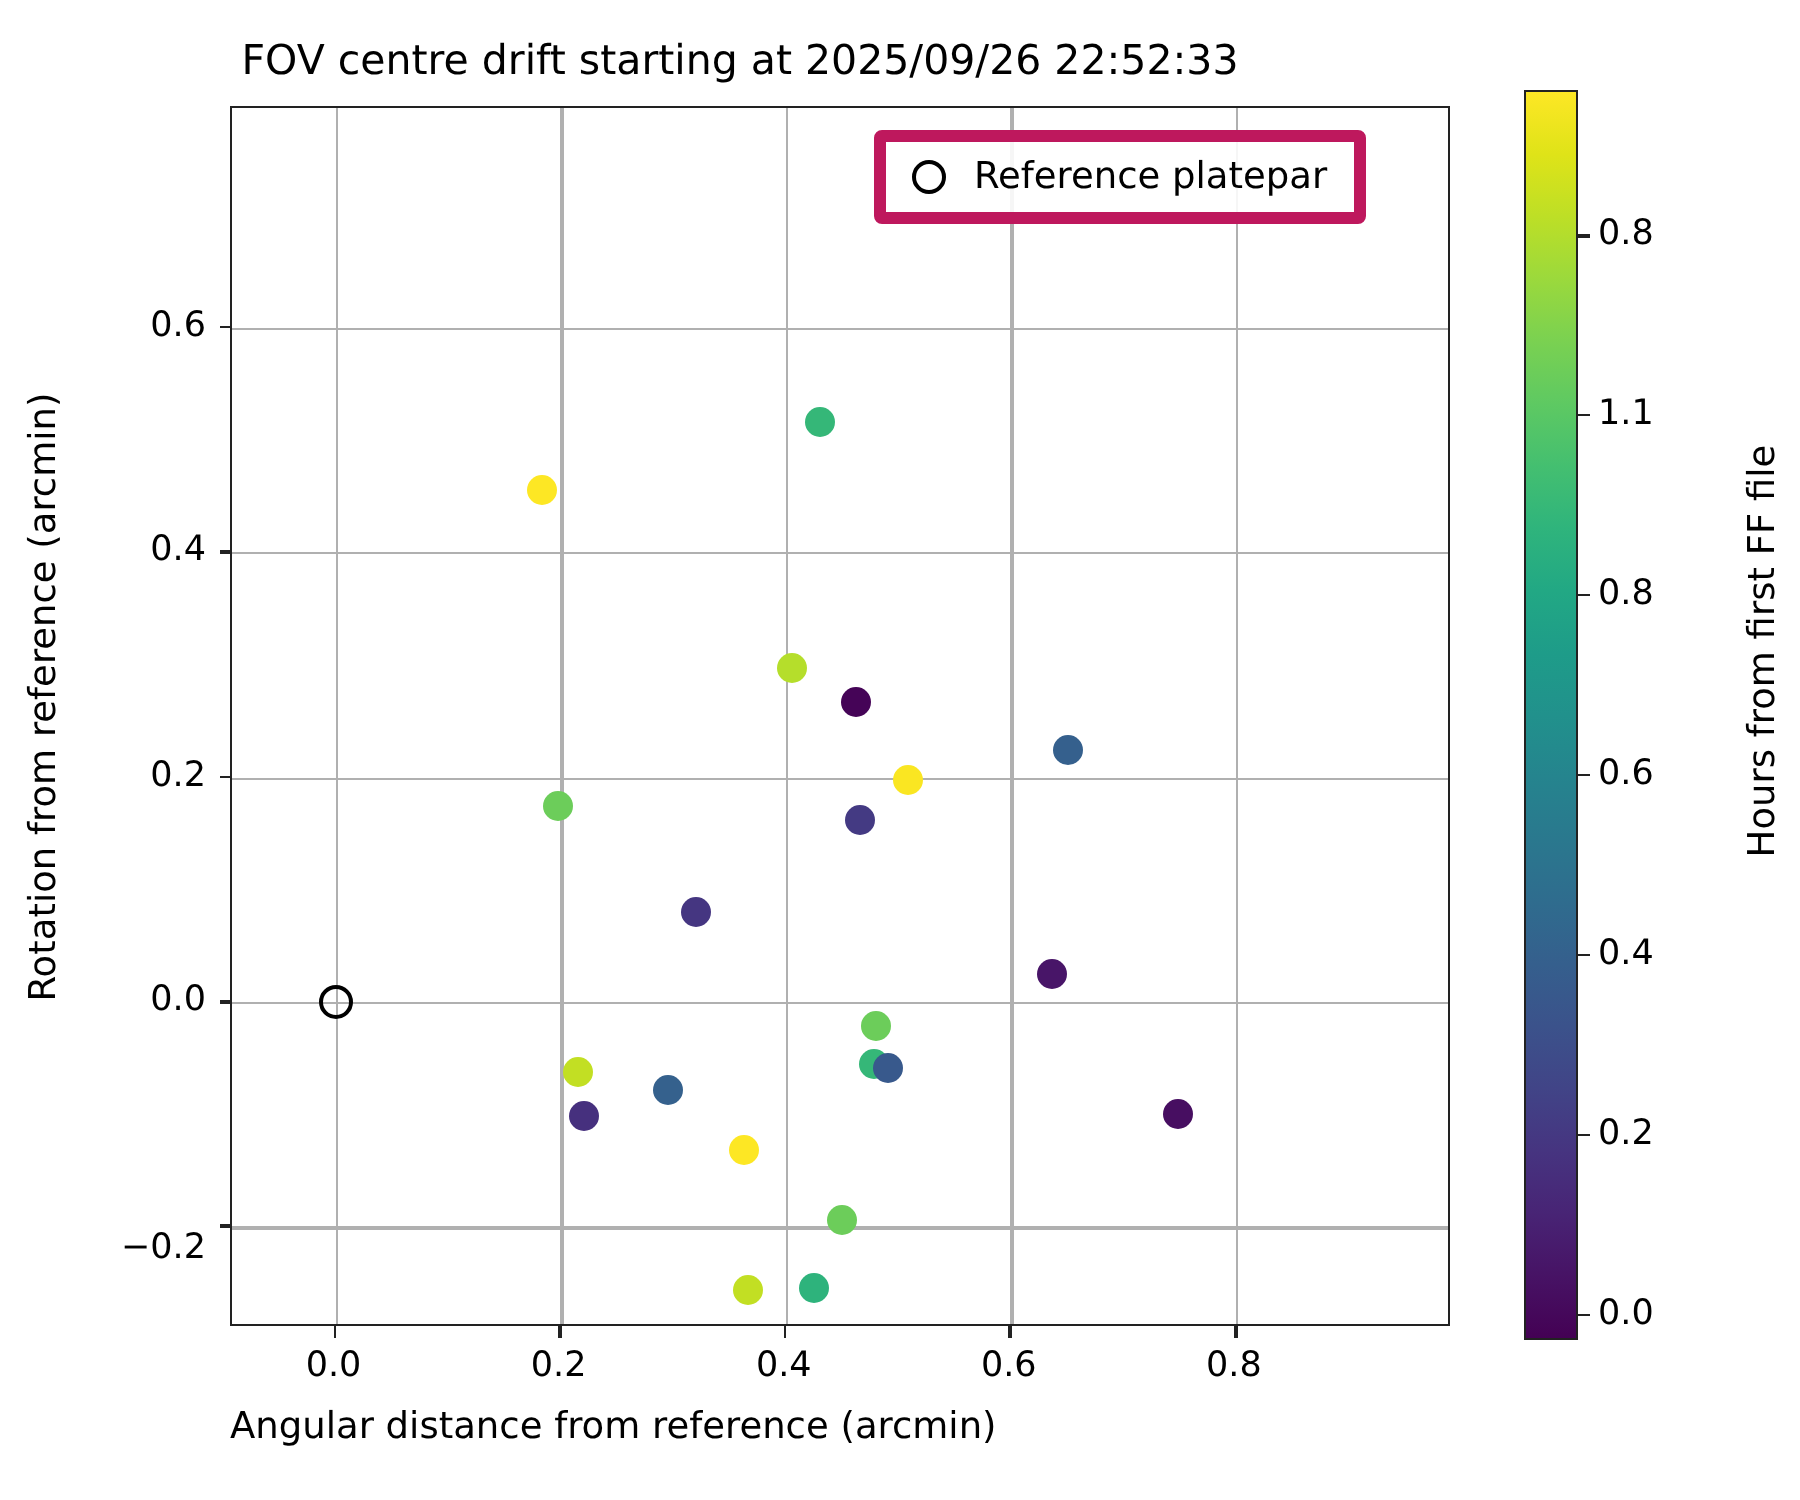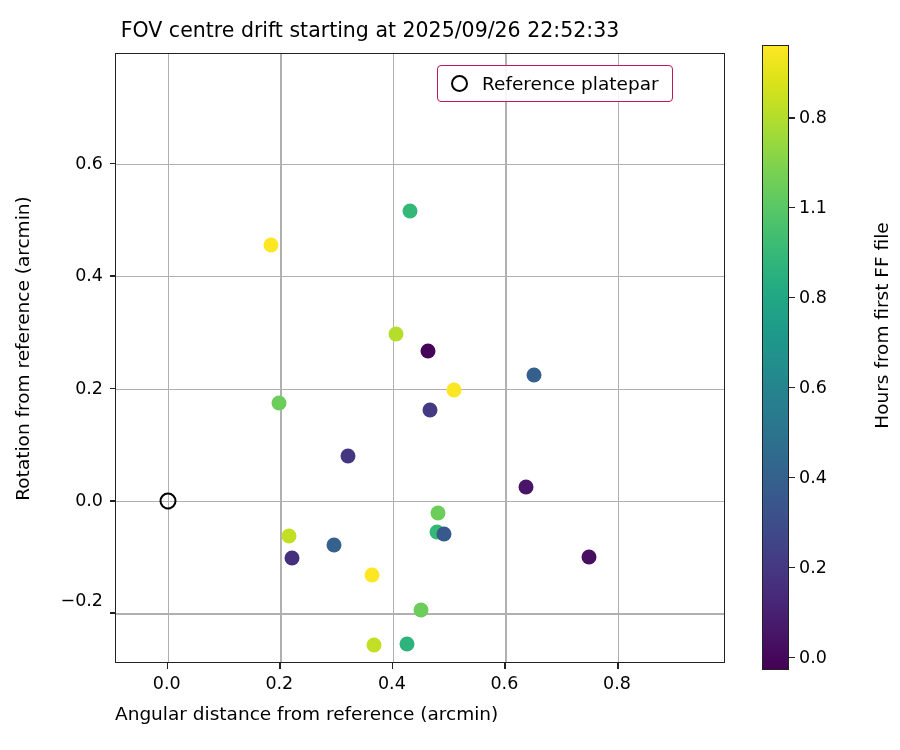--- a/index.html
+++ b/index.html
@@ -112,21 +112,21 @@
 
   
   #legend {
     position: absolute;
     left: 437px;
     top: 65px;
     display: flex;
     align-items: center;
     gap: 14px;
     padding: 7px 13px 7px 13px;
-    border: 1px solid #be185d;
+    border: 6px solid #be185d;
     border-radius: 4px;
     background: rgba(255,255,255,0.88);
     box-sizing: border-box;
   }
   #legend-marker {
     width: 17px;
     height: 17px;
     border-radius: 50%;
     border: 2.1px solid #000000;
     box-sizing: border-box;
@@ -234,21 +234,21 @@
       <div class="ticklabel ticklabel-x" style="left: 166.771px; top: 673px;">0.0</div>
       <div class="tick tick-x" style="left: 279.317px; top: 663px;"></div>
       <div class="ticklabel ticklabel-x" style="left: 279.317px; top: 673px;">0.2</div>
       <div class="tick tick-x" style="left: 391.863px; top: 663px;"></div>
       <div class="ticklabel ticklabel-x" style="left: 391.863px; top: 673px;">0.4</div>
       <div class="tick tick-x" style="left: 504.41px; top: 663px;"></div>
       <div class="ticklabel ticklabel-x" style="left: 504.41px; top: 673px;">0.6</div>
       <div class="tick tick-x" style="left: 616.956px; top: 663px;"></div>
       <div class="ticklabel ticklabel-x" style="left: 616.956px; top: 673px;">0.8</div>
       <div class="tick tick-y" style="left: 109.5px; top: 612.401px;"></div>
-      <div class="ticklabel ticklabel-y" style="left: 10px; width: 93px; top: 600px;">−0.2</div>
+      <div class="ticklabel ticklabel-y" style="left: 10px; width: 93px; top: 624px;">−0.2</div>
       <div class="tick tick-y" style="left: 109.5px; top: 499.959px;"></div>
       <div class="ticklabel ticklabel-y" style="left: 10px; width: 93px; top: 499.959px;">0.0</div>
       <div class="tick tick-y" style="left: 109.5px; top: 387.516px;"></div>
       <div class="ticklabel ticklabel-y" style="left: 10px; width: 93px; top: 387.516px;">0.2</div>
       <div class="tick tick-y" style="left: 109.5px; top: 275.074px;"></div>
       <div class="ticklabel ticklabel-y" style="left: 10px; width: 93px; top: 275.074px;">0.4</div>
       <div class="tick tick-y" style="left: 109.5px; top: 162.631px;"></div>
       <div class="ticklabel ticklabel-y" style="left: 10px; width: 93px; top: 162.631px;">0.6</div>
     </div>
 

